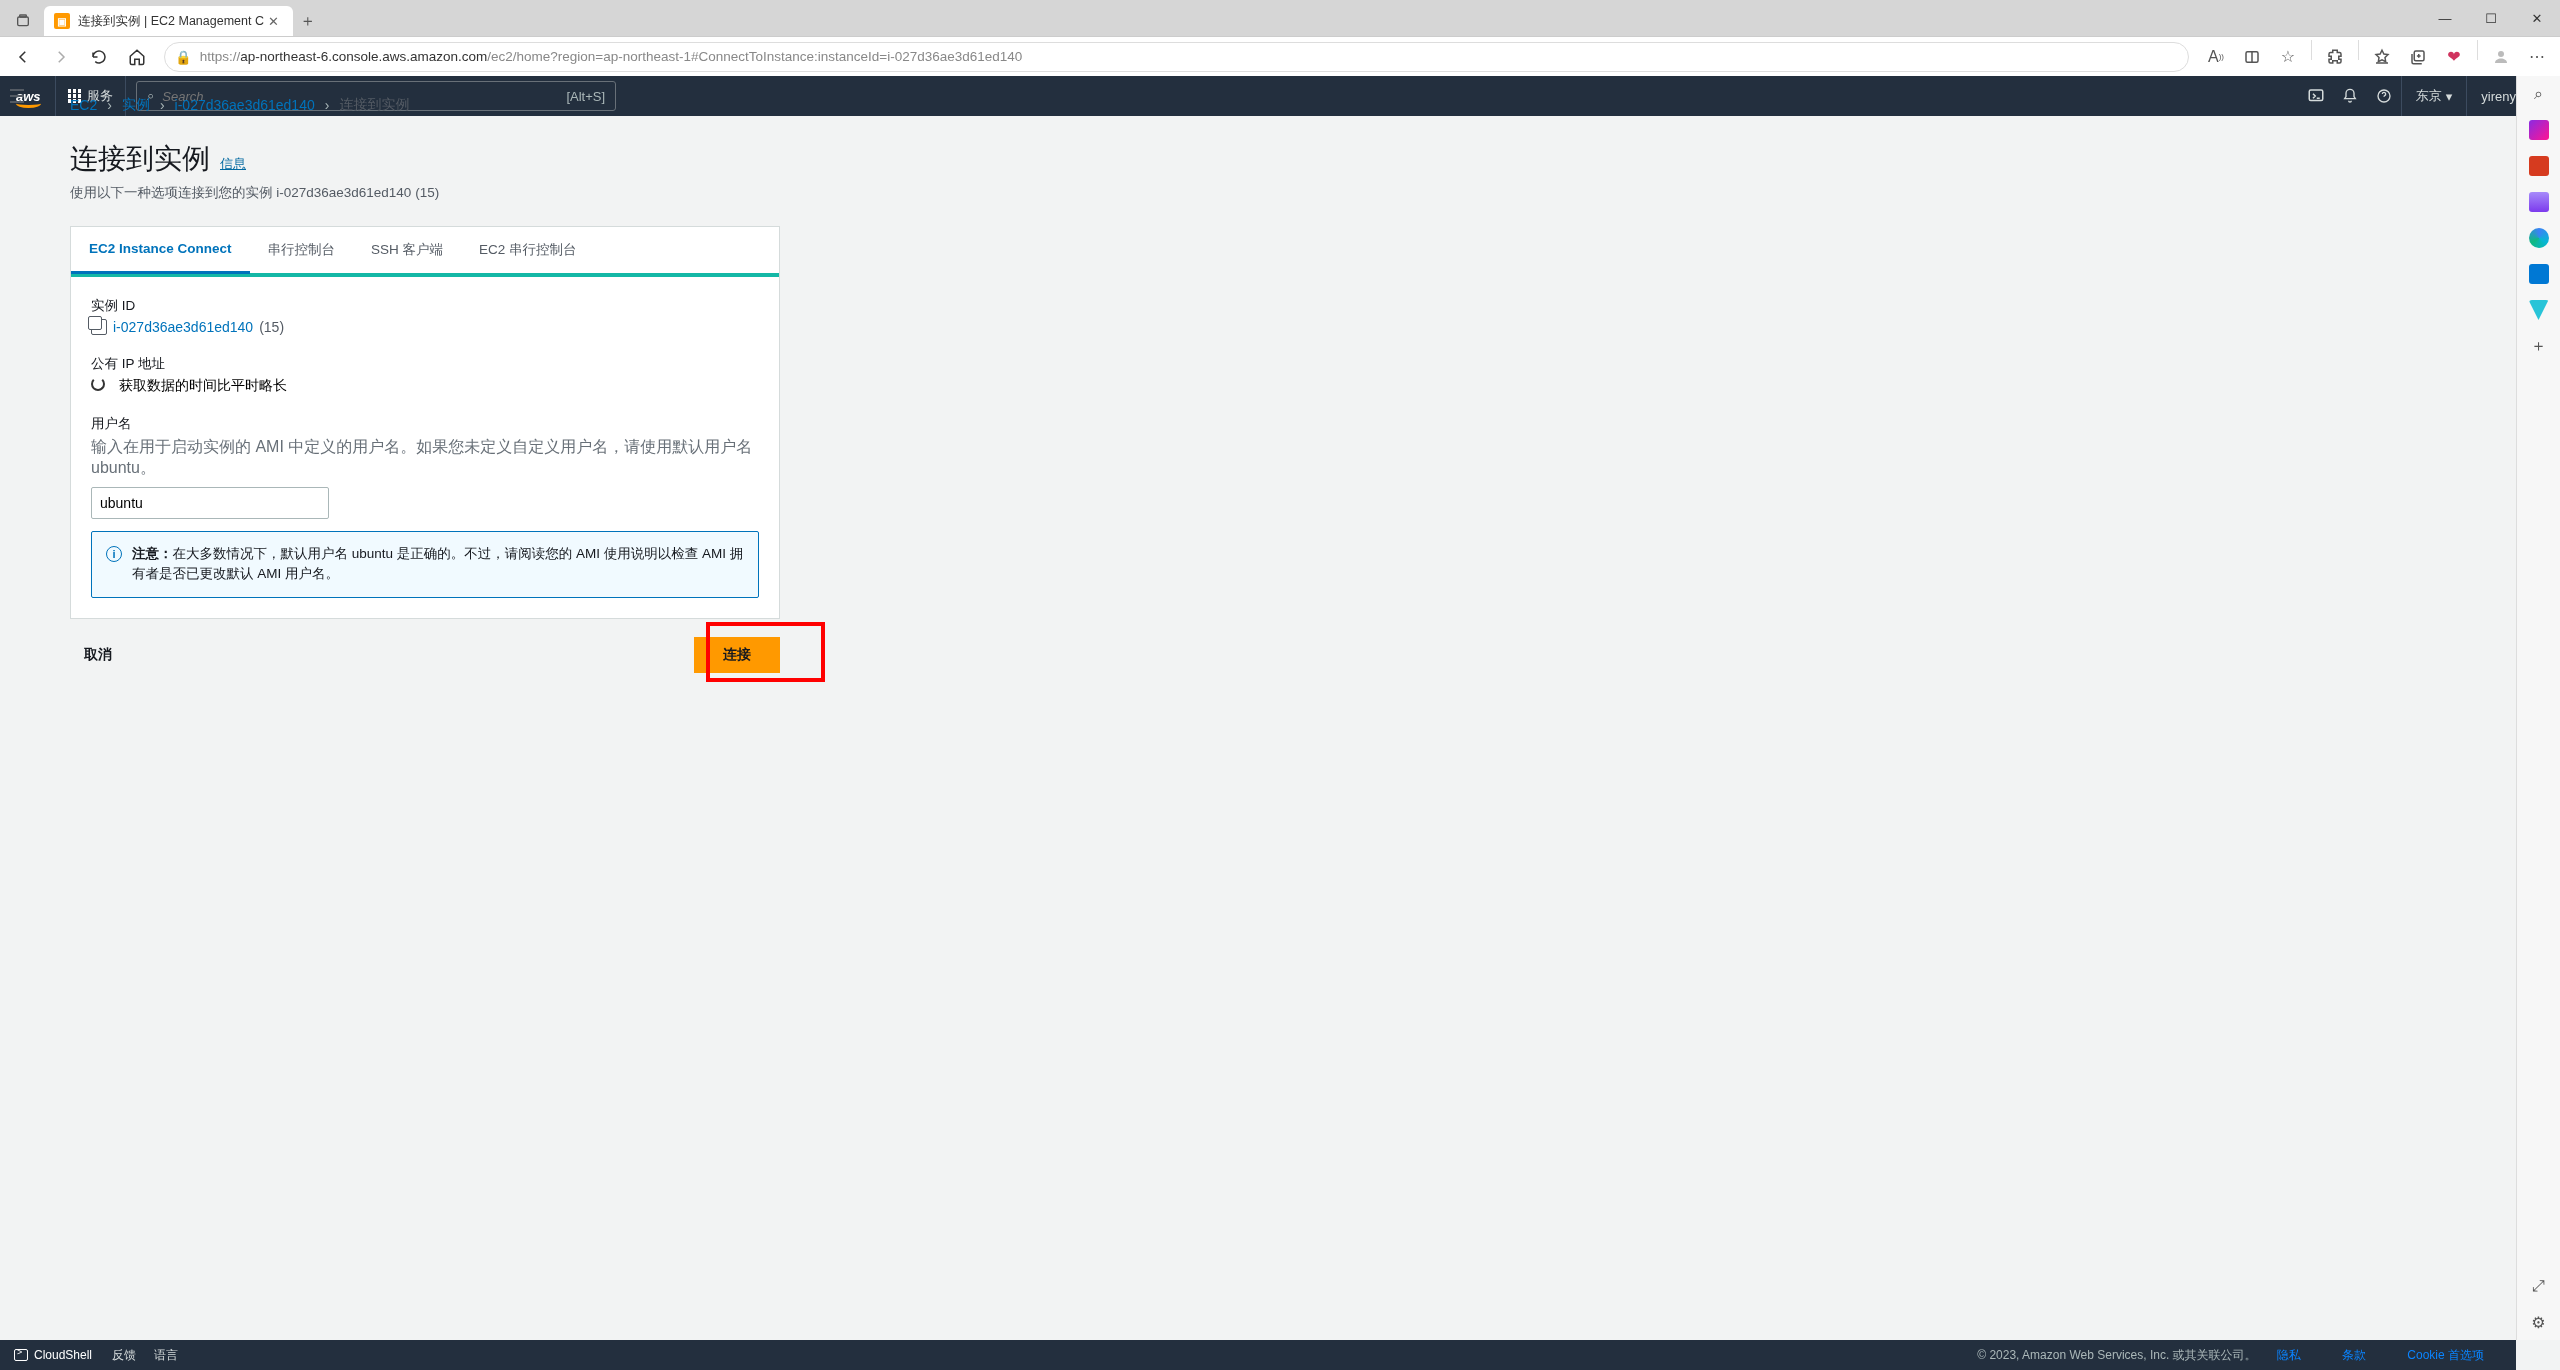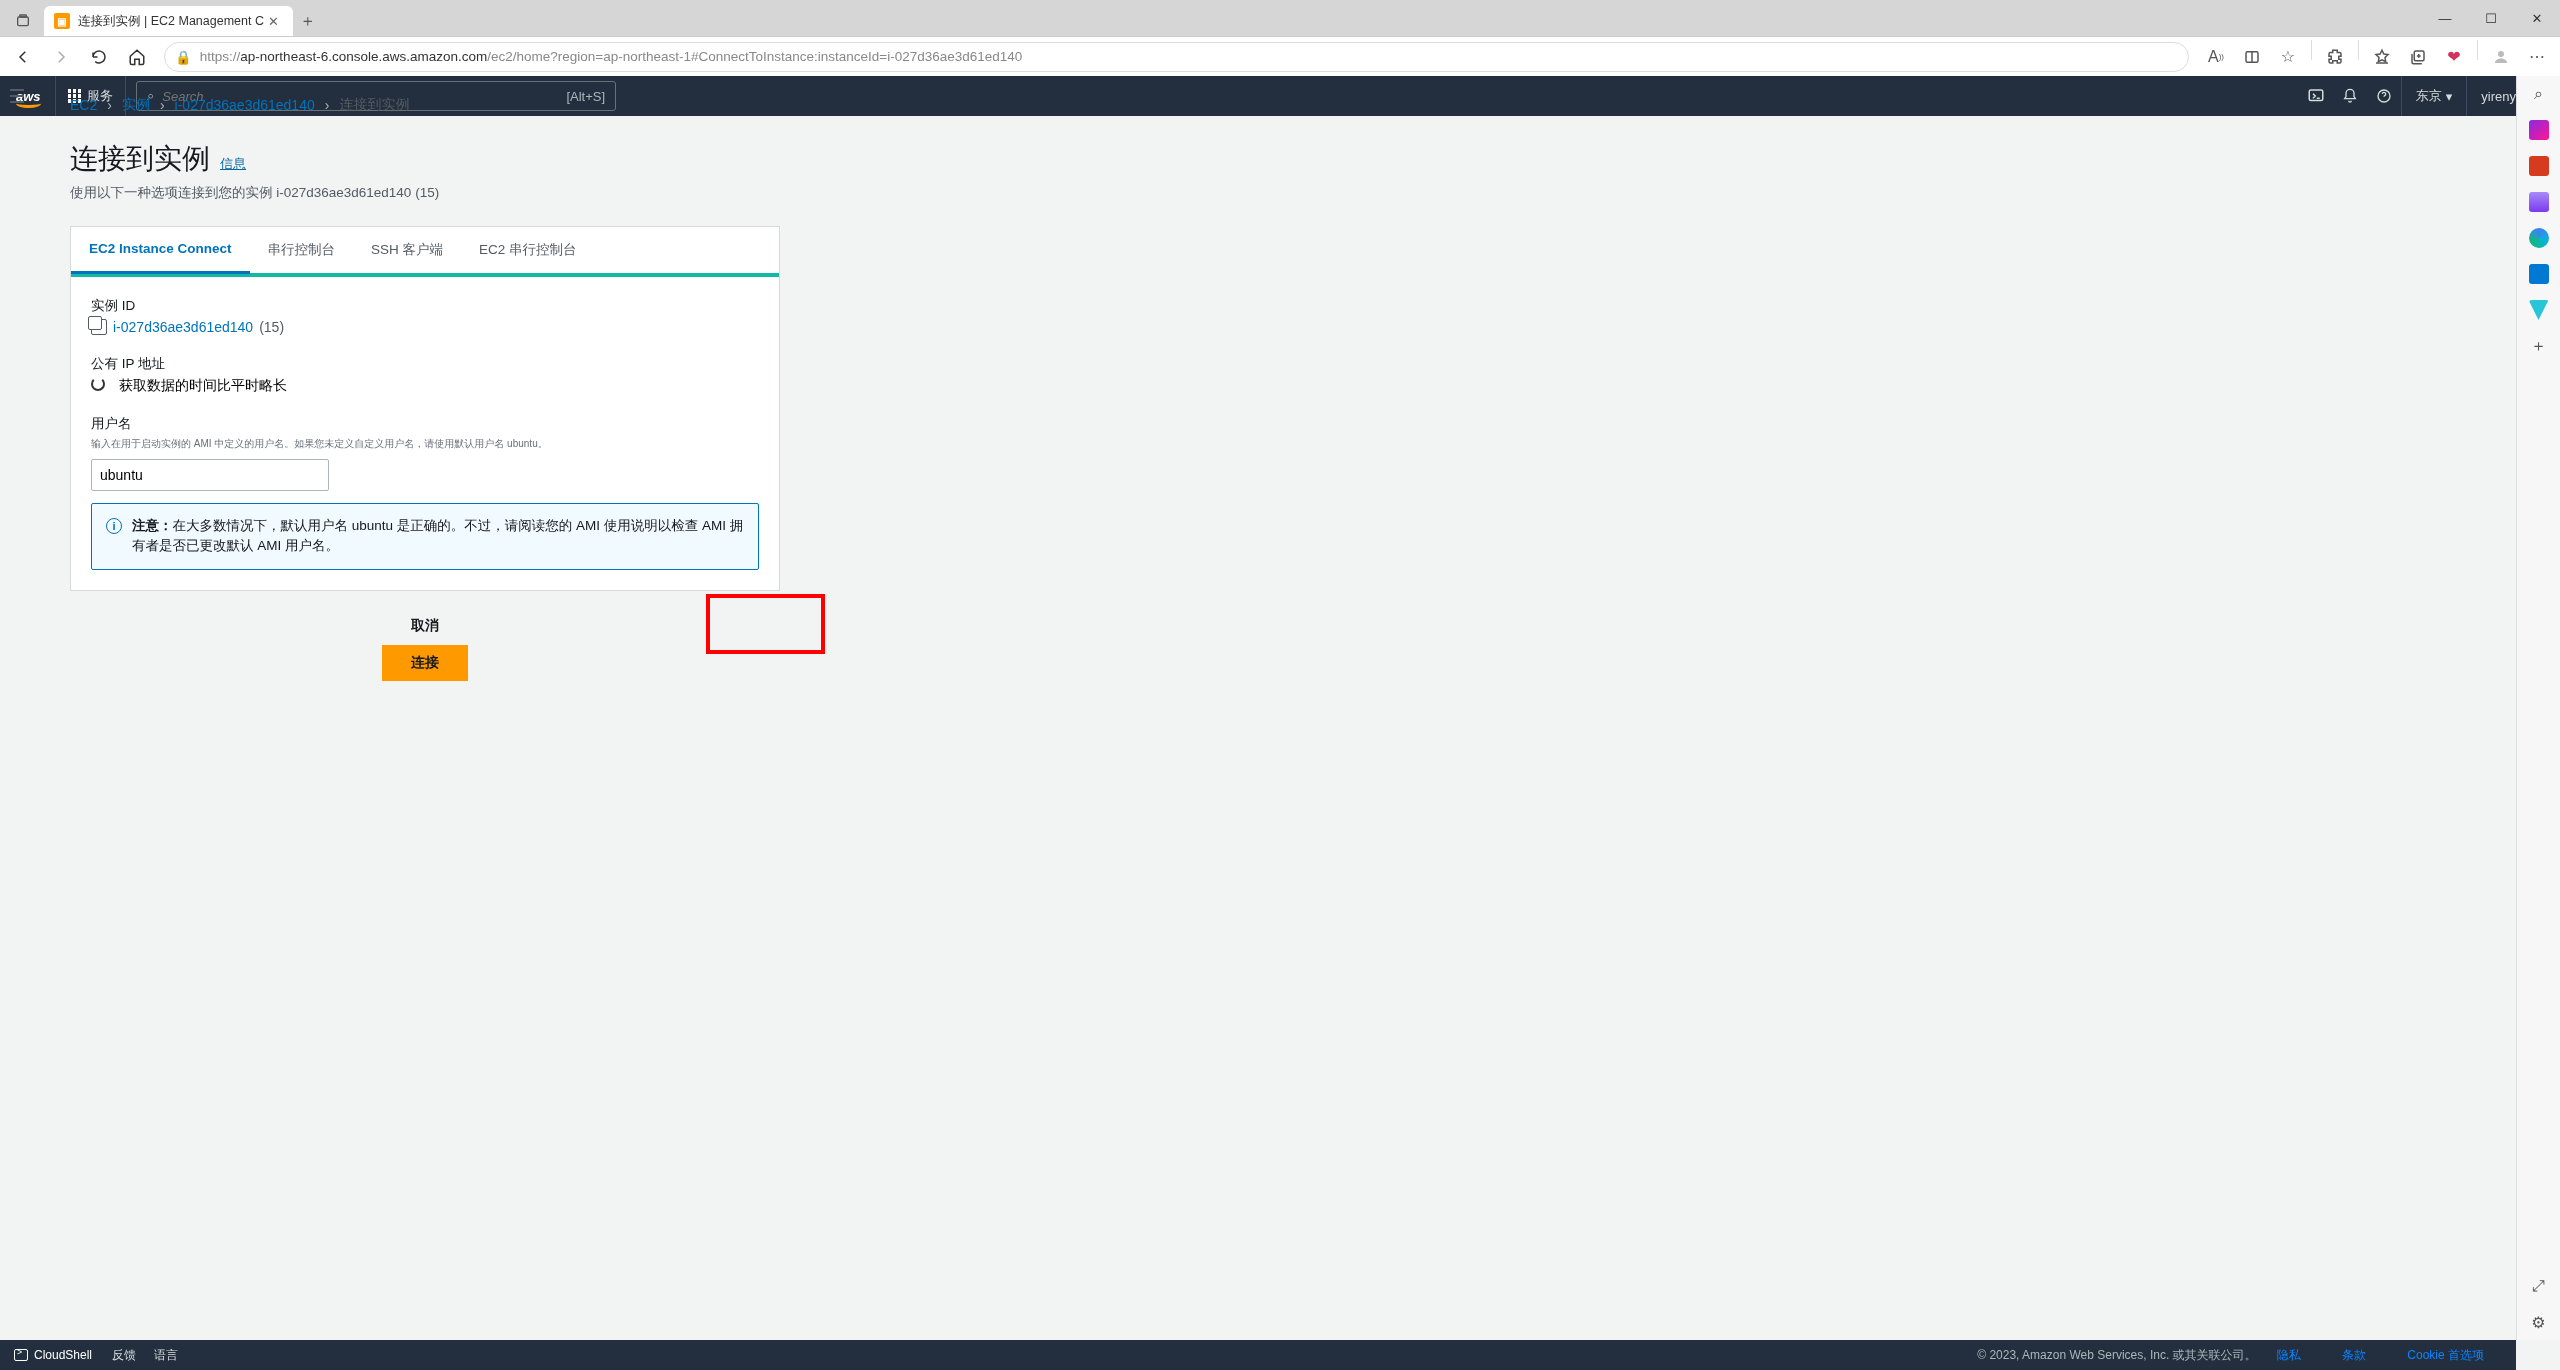--- a/index.html
+++ b/index.html
@@ -71,28 +71,28 @@
 .field-lbl { font-size:13.5px; color:#16191f; margin-bottom:4px; }
 .id-line { display:flex; align-items:center; gap:6px; font-size:14px; }
 .id-line a { color:#0073bb; text-decoration:none; }
 .id-line .copy { width:16px; height:16px; border:1.4px solid #545b64; border-radius:2px; position:relative; }
 .id-line .copy::before { content:""; position:absolute; top:-4px; left:-4px; width:12px; height:12px; border:1.4px solid #545b64; border-radius:2px; background:#fff; }
 .id-gray { color:#545b64; }
 .field-block { margin-bottom:20px; }
 .loading-line { display:flex; gap:14px; font-size:14px; }
 @keyframes spin { to { transform:rotate(360deg); } }
 .spinner { width:14px; height:14px; border:2px solid #333; border-top-color:transparent; border-radius:50%; animation:spin .8s linear infinite; }
-.desc { color:#687078; font-size:10px; margin-top:2px; }
+.desc { color:#687078; font-size:16px; margin-top:2px; }
 .text-input { width:238px; height:32px; border:1px solid #aab7b8; border-radius:2px; padding:0 8px; font-size:14px; margin-top:8px; outline:none; }
 
 .alert { border:1px solid #0073bb; background:#f1faff; border-radius:2px; padding:12px 14px; display:flex; gap:10px; margin-top:12px; }
 .alert .i { width:16px; height:16px; border:1.6px solid #0073bb; border-radius:50%; color:#0073bb; font-size:11px; display:flex; align-items:center; justify-content:center; flex:none; margin-top:2px; font-weight:bold; }
 .alert .msg { font-size:13.5px; color:#16191f; line-height:1.5; }
 
-.actions { display:flex; gap:2px; justify-content:flex-end; margin-top:18px; width:710px; align-items:center;flex-direction:column; }
+.actions { display:flex; gap:2px; justify-content:space-between; margin-top:18px; width:710px; align-items:center; }
 .btn-cancel { background:none; border:none; font-size:14px; font-weight:600; color:#16191f; padding:8px 14px; cursor:pointer; }
 .btn-primary { background:#ff9900; border:1px solid #ff9900; color:#16191f; font-weight:700; font-size:14px; padding:8px 28px; cursor:pointer; }
 .highlight-box { position:absolute; border:4px solid #ff0000; pointer-events:none; }
 
 
 .awsfooter { position:absolute; left:0; right:44px; bottom:0; height:30px; background:#232f3e; color:#d5dbdb; display:flex; align-items:center; font-size:12px; padding:0 14px; }
 .awsfooter .cs { display:flex; align-items:center; gap:6px; margin-right:20px; color:#fff; }
 .awsfooter .cs-box { width:14px; height:12px; border:1.5px solid #fff; border-radius:2px; position:relative; }
 .awsfooter .cs-box::after { content:">"; position:absolute; left:2px; top:-3px; font-size:9px; }
 .awsfooter a { color:#d5dbdb; text-decoration:none; margin-right:18px; }

